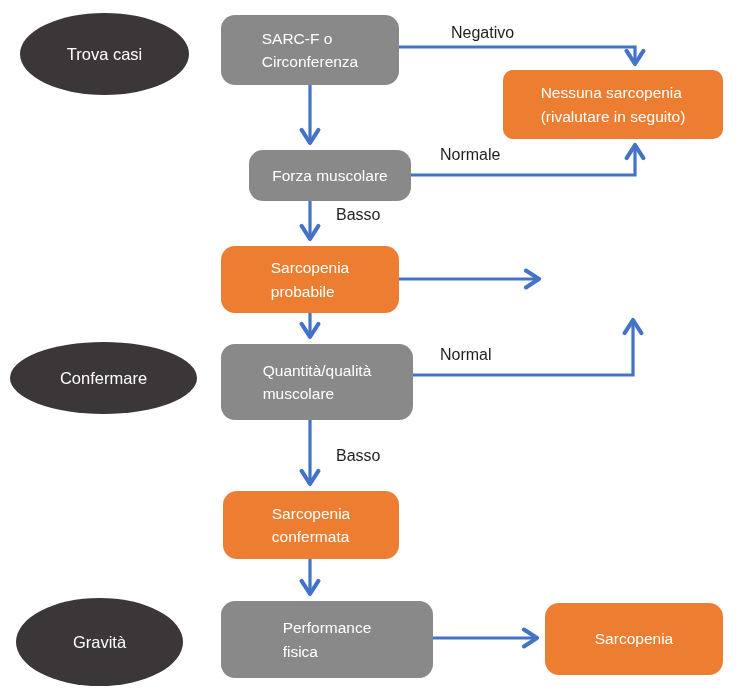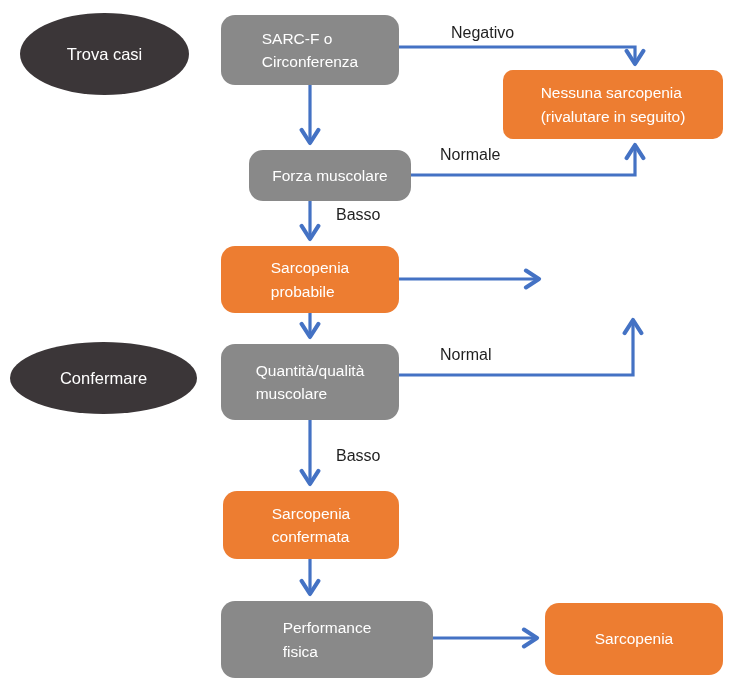--- a/index.html
+++ b/index.html
@@ -73,37 +73,40 @@
     <path class="edge" d="M310,559 L310,594" marker-end="url(#arrowV)"></path>
     <path class="edge" d="M399,638 L537,638" marker-end="url(#arrowV)"></path>
   </svg>
 
   <div class="stage" style="left:20px;top:13px;width:169px;height:82px;">
     <span>Trova casi</span>
   </div>
   <div class="stage" style="left:10px;top:342px;width:187px;height:72px;justify-content:center;">
     <span>Confermare</span>
   </div>
+  <div class="stage" style="left:16px;top:598px;width:167px;height:88px;">
+    <span>Gravità</span>
+  </div>
 
   <div class="node gray" style="left:221px;top:15px;width:178px;height:70px;">
     <span>SARC-F o
 Circonferenza</span>
   </div>
   <div class="node gray" style="left:221px;top:150px;width:162px;height:51px;margin-left:28px;">
     <span>Forza muscolare</span>
   </div>
   <div class="node orange" style="left:503px;top:70px;width:220px;height:69px;border-radius:10px;">
     <span>Nessuna sarcopenia
 (rivalutare in seguito)</span>
   </div>
   <div class="node orange" style="left:221px;top:246px;width:178px;height:67px;">
     <span>Sarcopenia
 probabile</span>
   </div>
-  <div class="node gray" style="left:221px;top:344px;width:178px;height:76px;">
+  <div class="node gray" style="left:221px;top:344px;width:192px;height:76px;">
     <span>Quantità/qualità
 muscolare</span>
   </div>
   <div class="node orange" style="left:223px;top:491px;width:176px;height:68px;">
     <span>Sarcopenia
 confermata</span>
   </div>
   <div class="node gray" style="left:221px;top:601px;width:212px;height:77px;">
     <span>Performance
 fisica</span>

